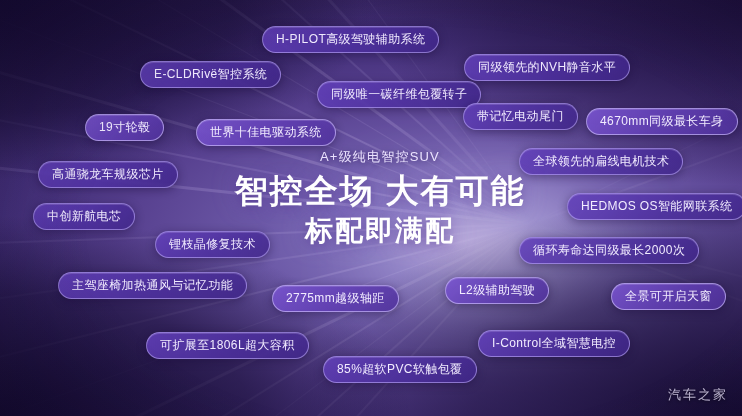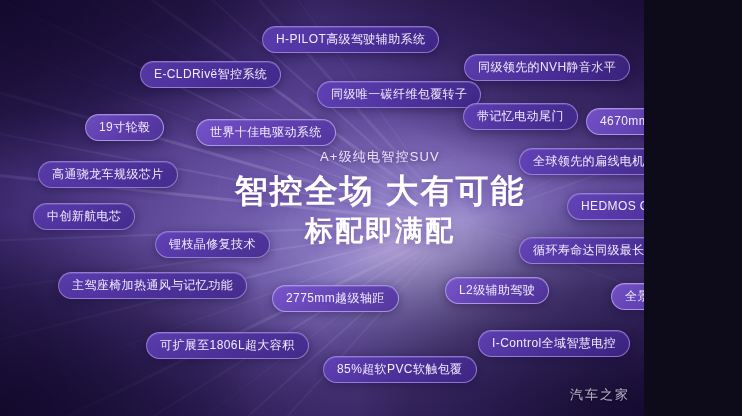--- a/index.html
+++ b/index.html
@@ -7,21 +7,21 @@
     margin: 0;
     padding: 0;
     background: #0d0a1a;
   }
   body {
     font-family: "Liberation Sans", "DejaVu Sans", sans-serif;
   }
 
   #poster {
     position: relative;
-    width: 644px;
+    width: 742px;
     height: 416px;
     overflow: hidden;
     background: #2a1c52;
     user-select: none;
   }
 
   
   .bg-base {
     position: absolute;
     inset: 0;

